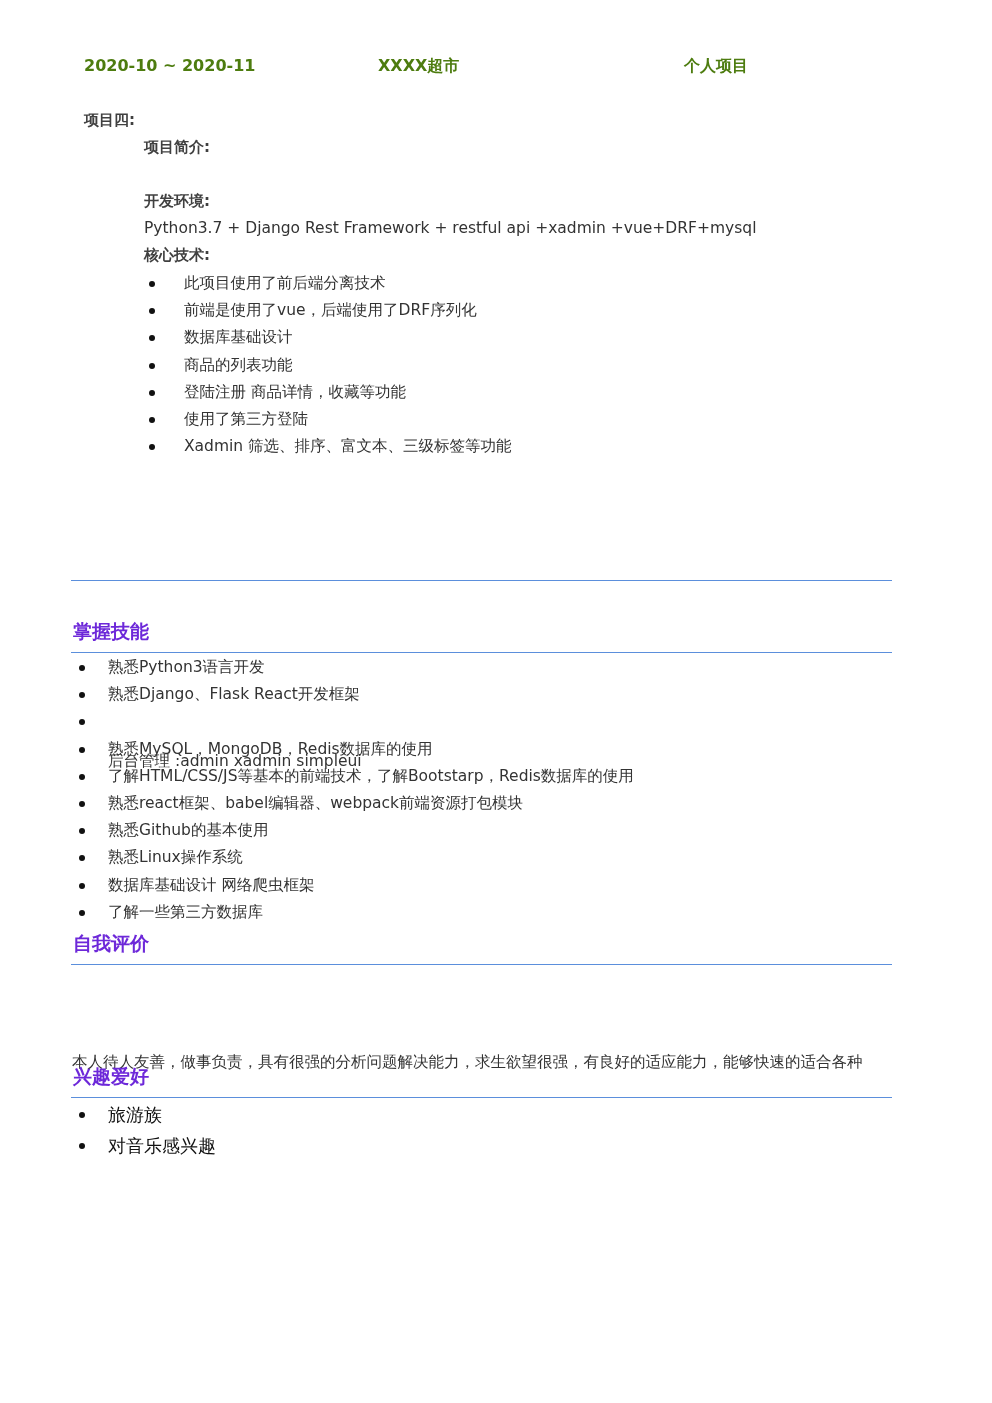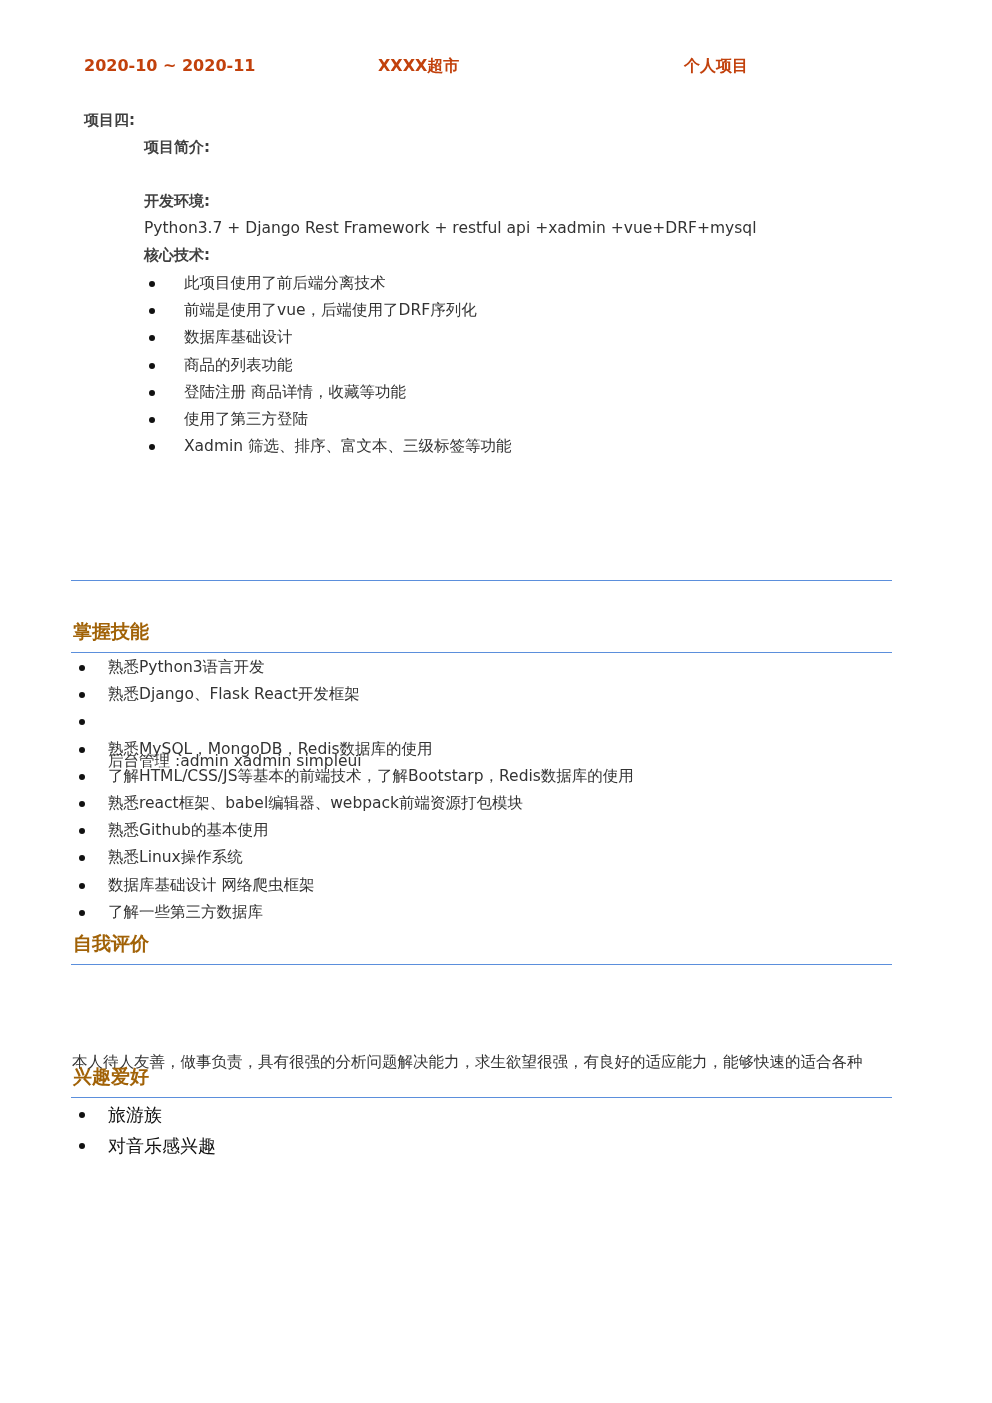--- a/index.html
+++ b/index.html
@@ -16,21 +16,21 @@
       overflow: hidden;
     }
     .abs { position: absolute; }
     .hdr-row {
       top: 56px;
       left: 84px;
       width: 700px;
       height: 22px;
       font-weight: bold;
       font-size: 16px;
-      color: #c2410c;
+      color: #4d7c0f;
     }
     .hdr-row span { position: absolute; top: 0; white-space: nowrap; }
     .bold-label {
       font-weight: bold;
       font-size: 15px;
       color: #404040;
       white-space: nowrap;
     }
     .body-text {
       font-size: 15.5px;
@@ -69,21 +69,21 @@
       left: 71px;
       width: 821px;
       height: 0;
       border-top: 1.3px solid #5b8fdc;
     }
     .section-title {
       position: absolute;
       left: 73px;
       font-size: 19px;
       font-weight: bold;
-      color: #a16207;
+      color: #6d28d9;
       white-space: nowrap;
     }
     .para {
       position: absolute;
       left: 72px;
       top: 1004px;
       width: 820px;
       font-size: 15.5px;
       line-height: 28px;
       color: #333;

